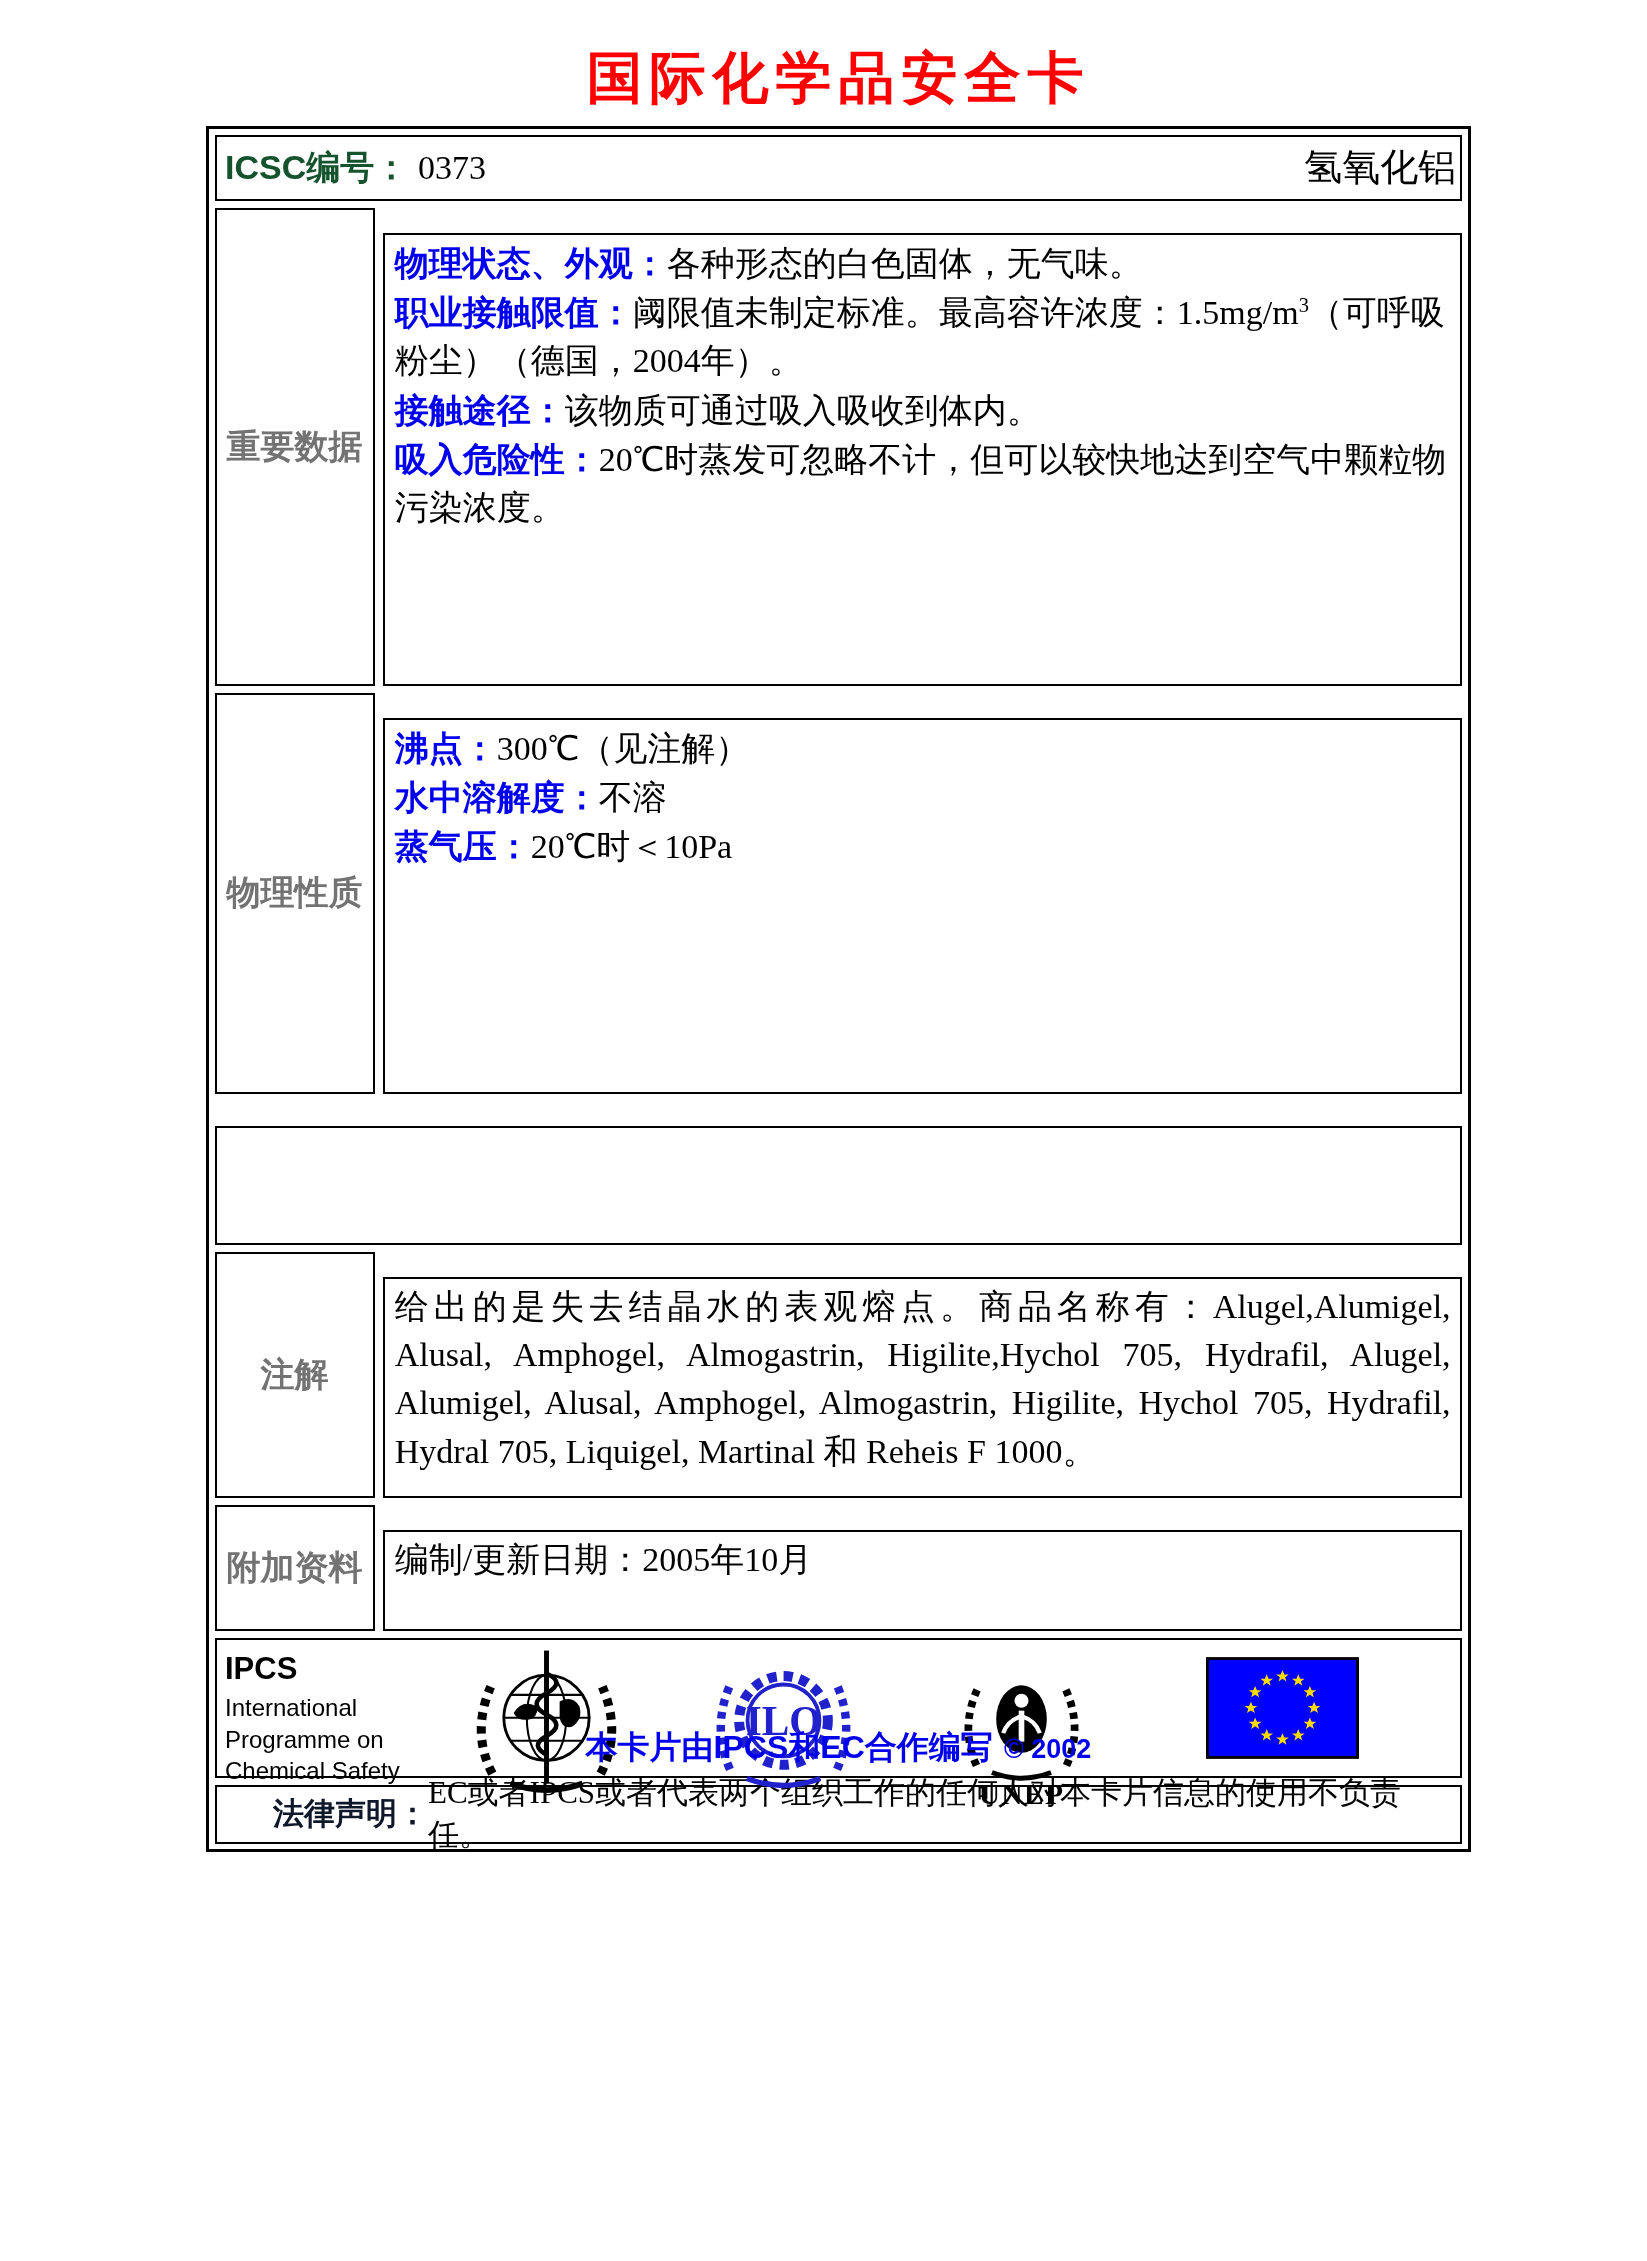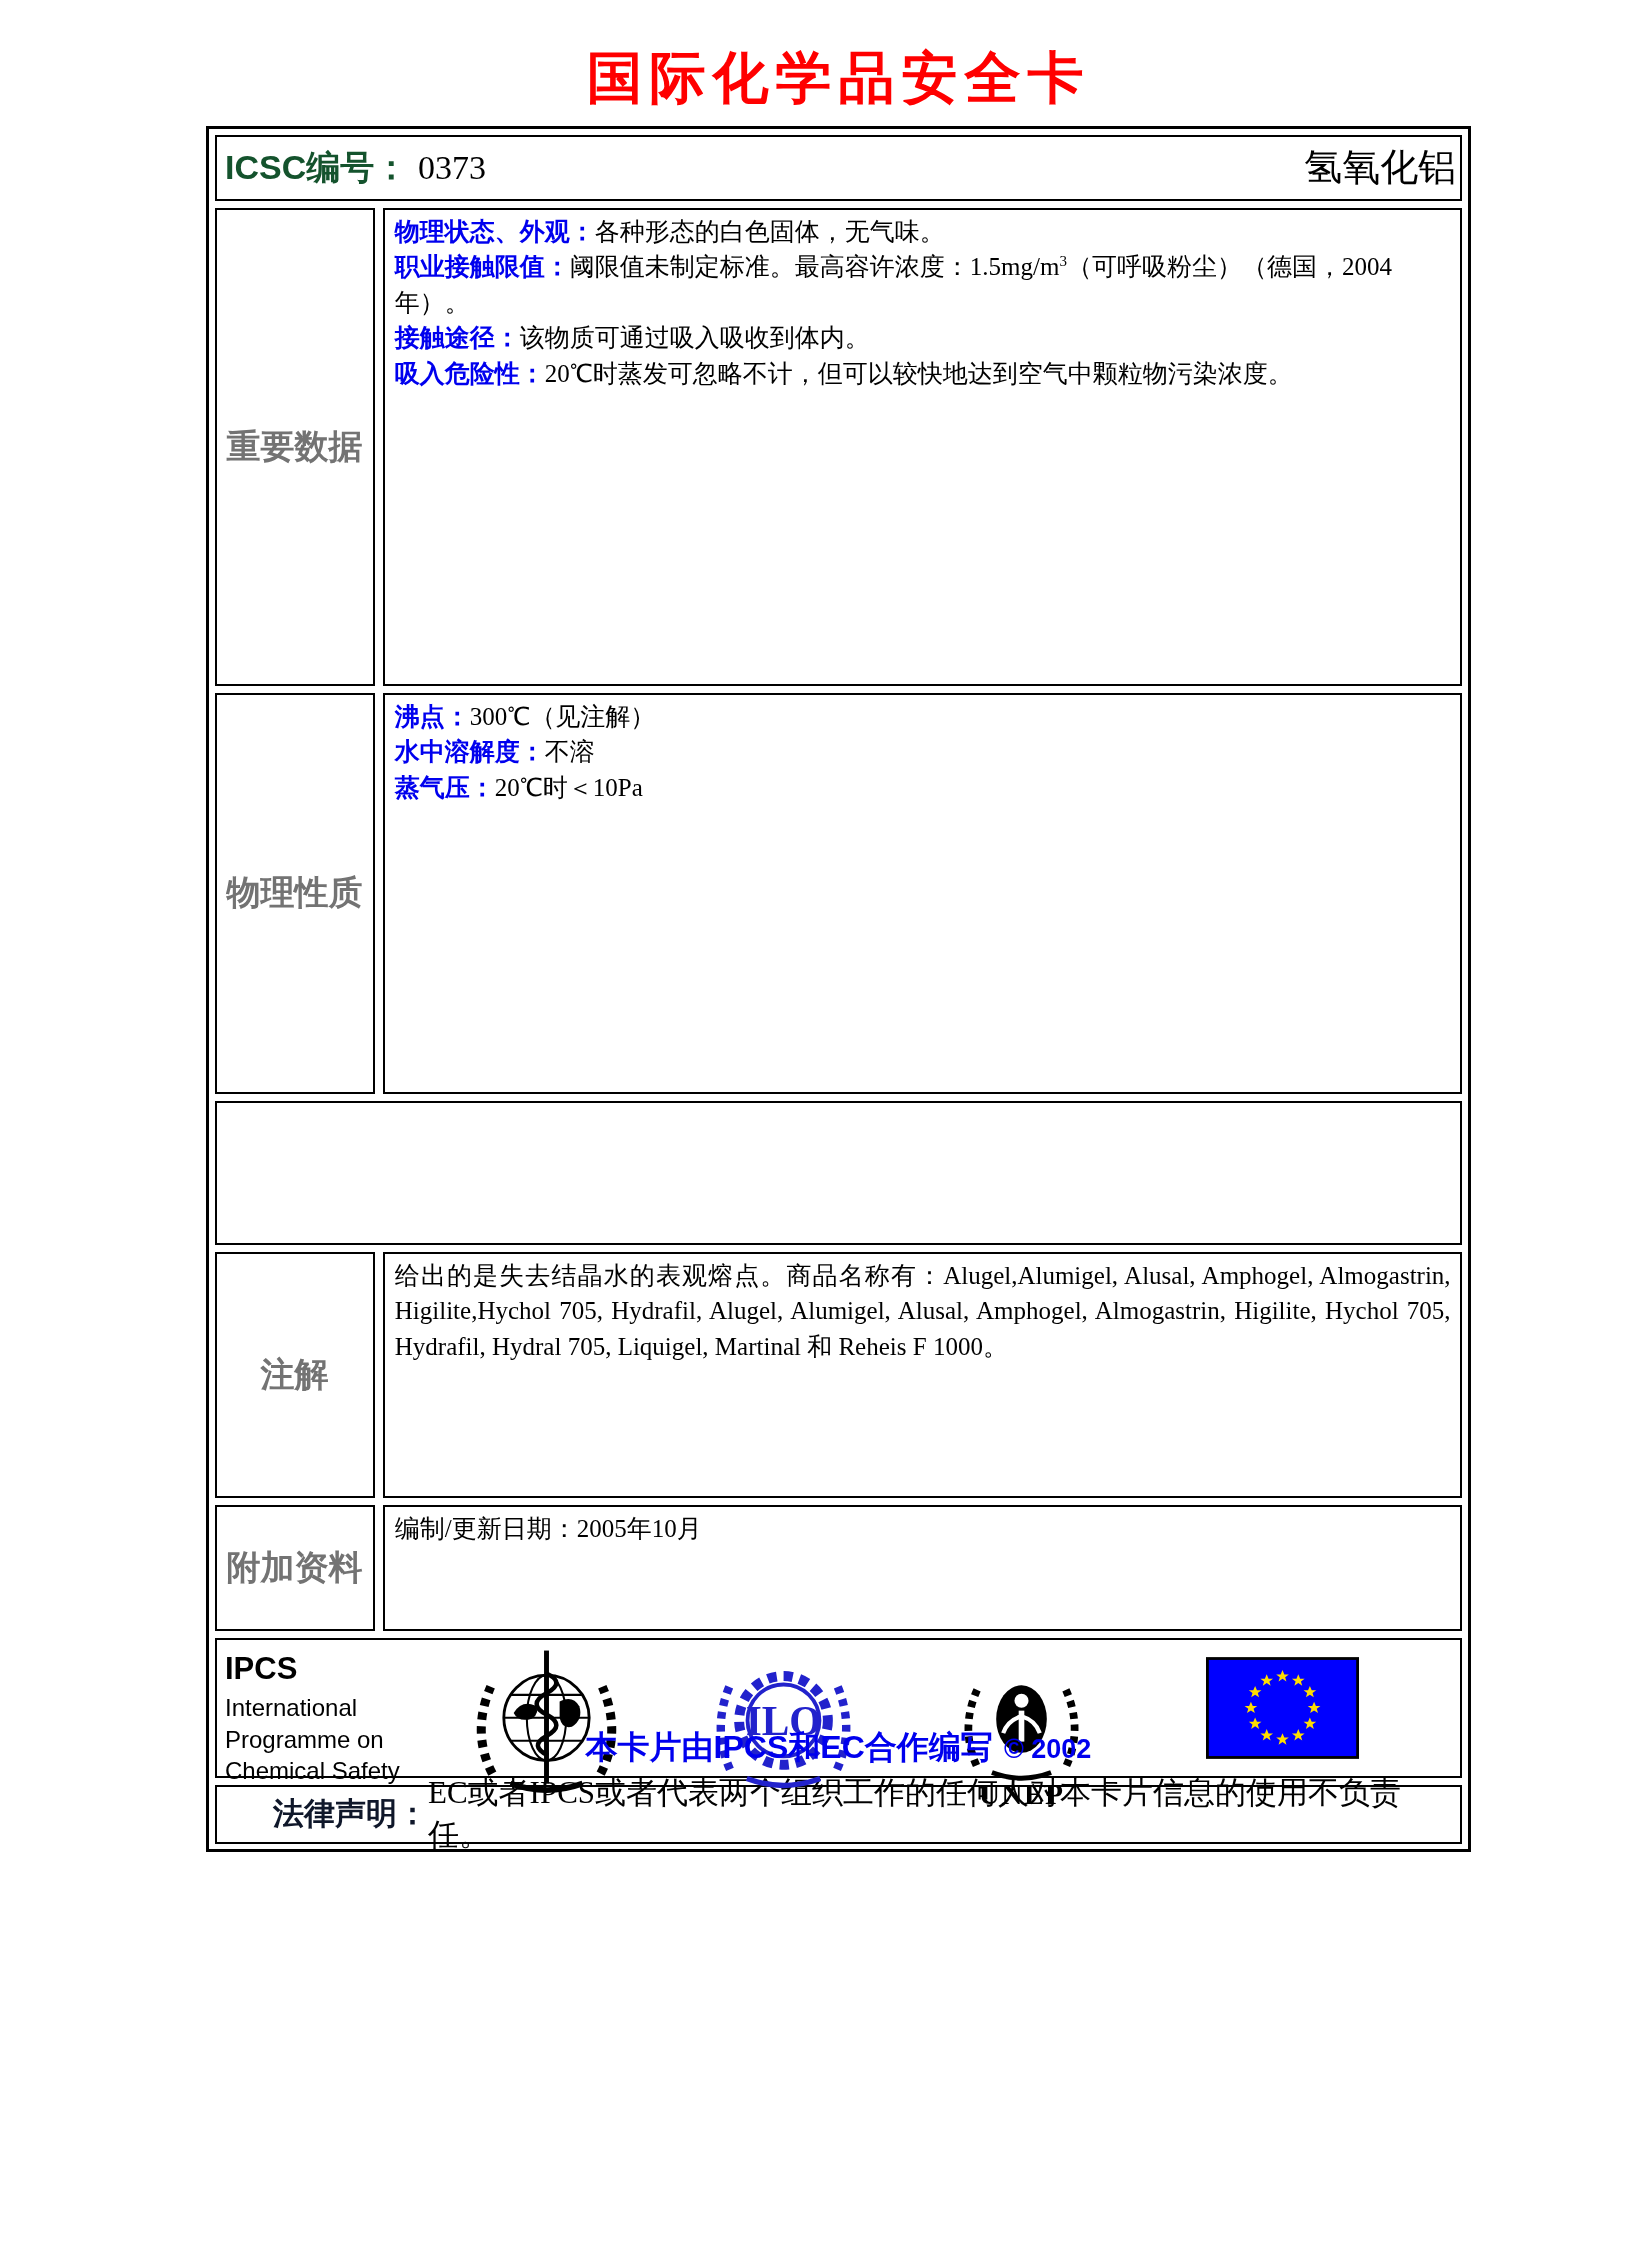--- a/index.html
+++ b/index.html
@@ -17,21 +17,21 @@
   .hdr{height:66px;display:flex;justify-content:space-between;align-items:center;padding:0 4.2px 0 8.4px;}
   .hdr-left{display:flex;align-items:baseline;}
   .key{color:#14532d;font:bold 34px "Liberation Sans",sans-serif;}
   .hdr-num{font:34px "Liberation Serif",serif;margin-left:9.8px;}
   .chem{font:38px "Liberation Serif",serif;}
 
   .row{display:flex;gap:8.4px;align-items:stretch;}
   .h-imp{height:478px}.h-phy{height:401px}.h-env{height:144px}.h-note{height:246px}.h-add{height:126px}
   .lab{width:160px;flex:none;display:flex;align-items:center;justify-content:center;
        color:#737373;font:bold 34px "Liberation Sans",sans-serif;text-align:center;}
-  .con{flex:1;padding:4.2px 9.8px;font-size:25px;}
+  .con{flex:1;padding:4.2px 9.8px;font-size:34px;margin-top:25px;}
   .con p{margin:0;line-height:1.42;}
   .k{color:#0000EE;font-family:"Liberation Sans",sans-serif;font-weight:bold;}
   .v{font-family:"Liberation Serif",serif;color:#000;}
   sup{font-size:60%;}
   .justify{text-align:justify;}
 
   .logos{height:140px;position:relative;}
   .ipcs{position:absolute;left:8.4px;top:11.2px;font-family:"Liberation Sans",sans-serif;color:#000;}
   .ipcs-acro{font-weight:bold;font-size:31px;margin-bottom:5.6px;}
   .ipcs-line{font-size:24px;line-height:1.3;}

